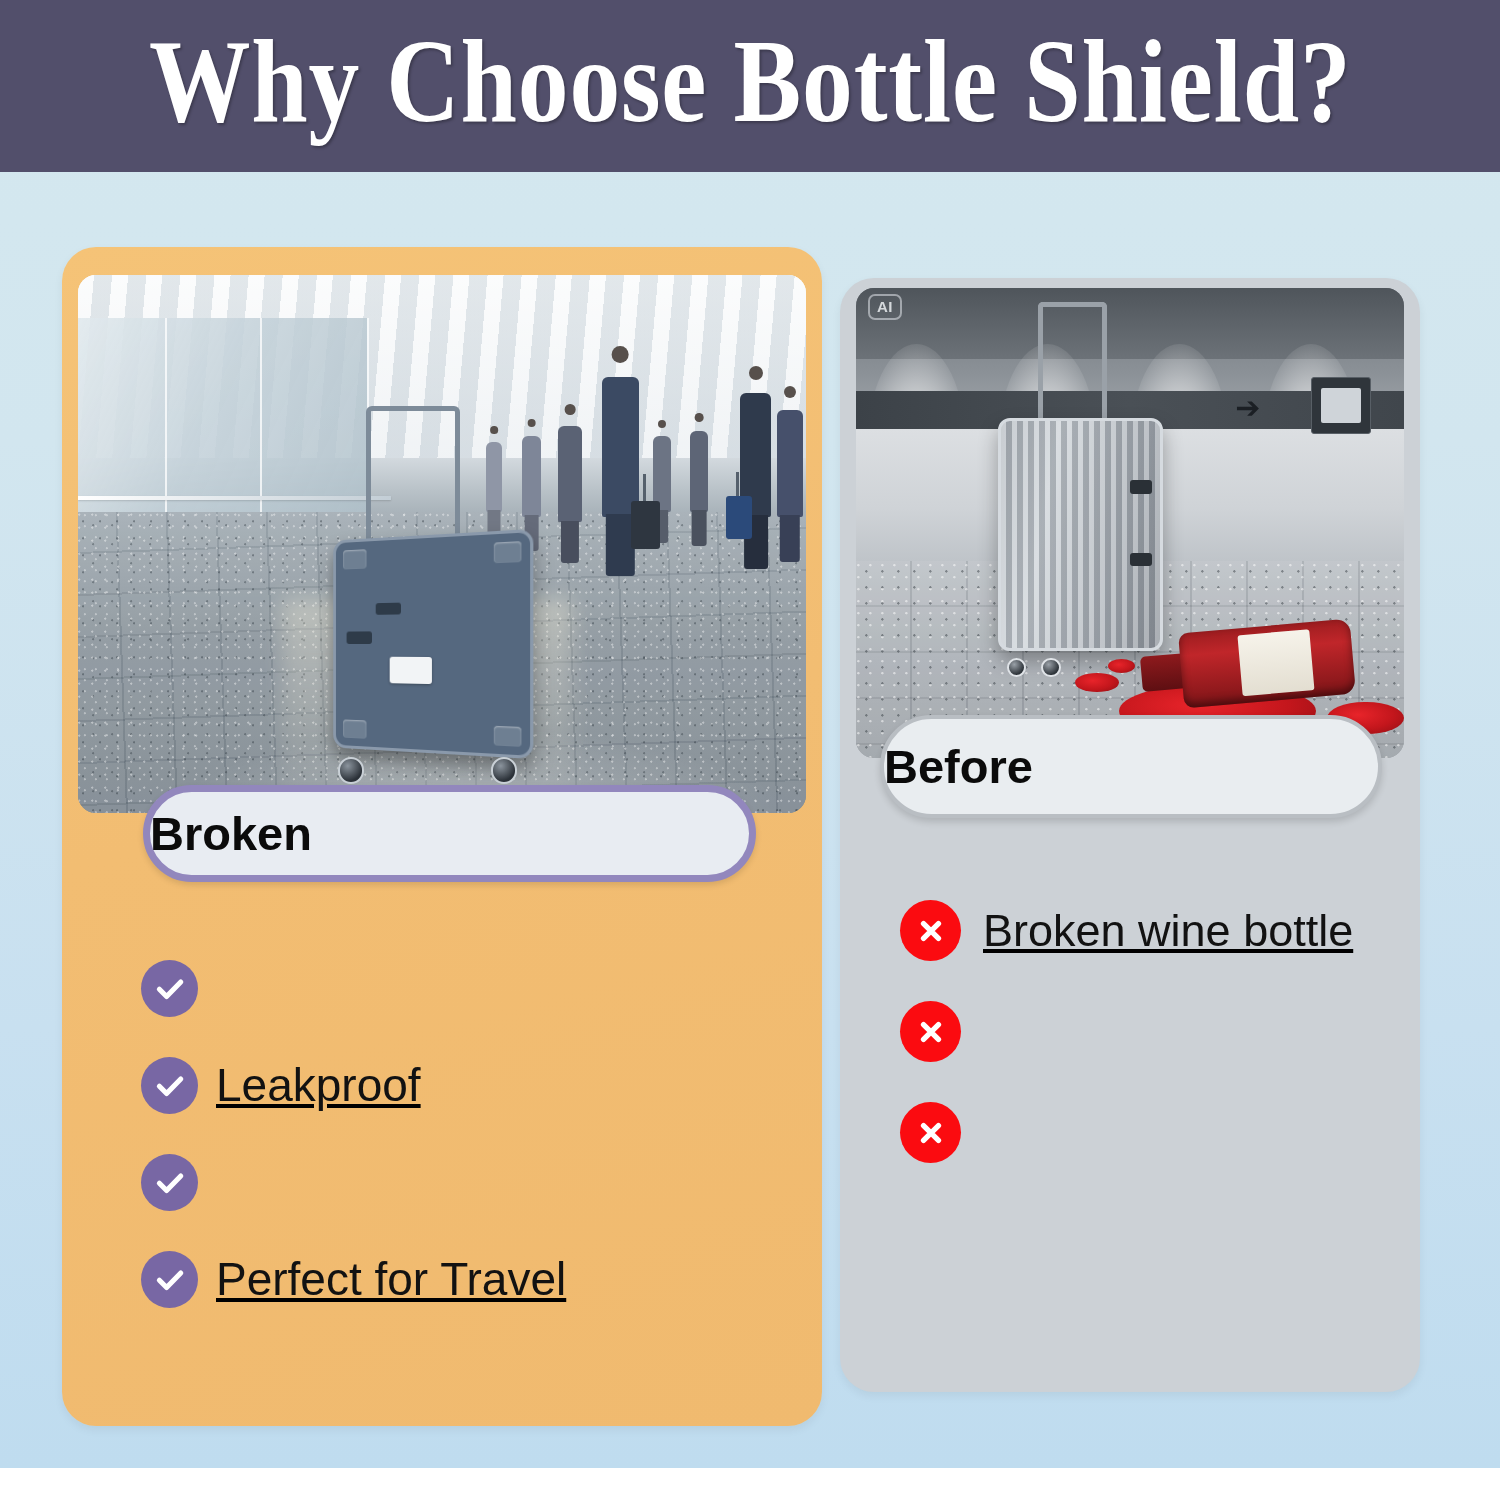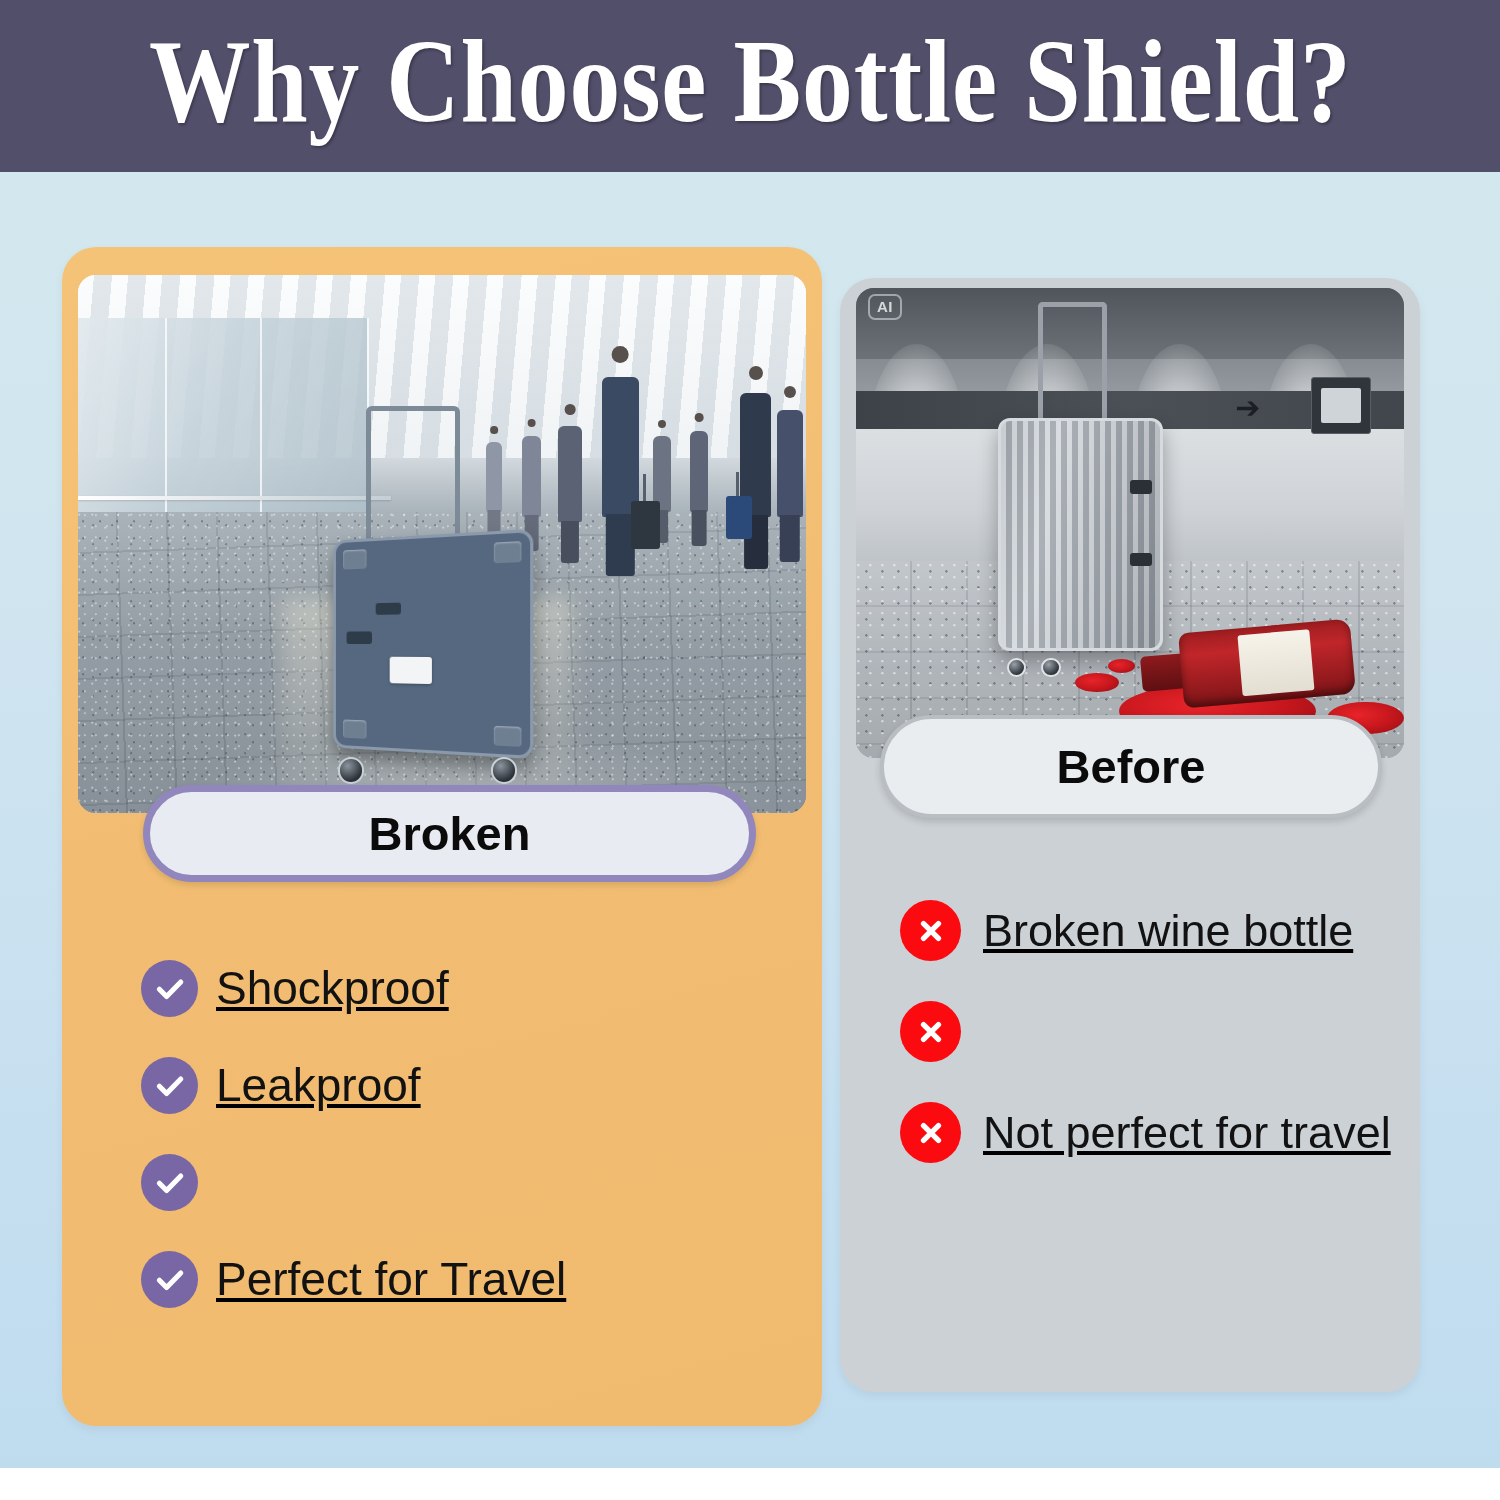--- a/index.html
+++ b/index.html
@@ -284,21 +284,21 @@
     font-size: 15px; font-weight: 700;
     color: rgba(235,238,241,0.85);
     border: 2px solid rgba(225,230,235,0.55);
     border-radius: 7px;
     letter-spacing: 0.5px;
   }
 
   
   .pill {
     position: absolute;
-    display: flex; align-items: center; justify-content: center;
+    display: flex; align-items: center; 
     border-radius: 60px;
     font-weight: 700;
     color: #0b0b0b;
   }
   .pill-after {
     left: 143px; top: 785px; width: 613px; height: 97px;
     background: #e8ecf2;
     border: 7px solid #9287bd;
     font-size: 47px;
     box-shadow: 0 3px 6px rgba(0,0,0,0.12);
@@ -404,21 +404,20 @@
     <span>Broken</span>
   </div>
 
   <div class="list list-after">
     <div class="li">
       <span class="mark mark-check">
         <svg width="34" height="34" viewBox="0 0 24 24">
             <path d="M4.5 12.2 L9.6 17.3 L19.6 7.1" fill="none" stroke="#ffffff" stroke-width="3.6" stroke-linecap="round" stroke-linejoin="round"></path>
           </svg>
       </span>
-      <span class="li-text">Shockproof</span>
     </div>
     <div class="li">
       <span class="mark mark-check">
         <svg width="34" height="34" viewBox="0 0 24 24">
             <path d="M4.5 12.2 L9.6 17.3 L19.6 7.1" fill="none" stroke="#ffffff" stroke-width="3.6" stroke-linecap="round" stroke-linejoin="round"></path>
           </svg>
       </span>
       <span class="li-text"> Leakproof</span>
     </div>
     <div class="li">
@@ -505,17 +504,16 @@
             <path d="M6.4 6.4 L17.6 17.6 M17.6 6.4 L6.4 17.6" fill="none" stroke="#ffffff" stroke-width="4" stroke-linecap="round"></path>
           </svg>
       </span>
     </div>
     <div class="li">
       <span class="mark mark-x">
         <svg width="32" height="32" viewBox="0 0 24 24">
             <path d="M6.4 6.4 L17.6 17.6 M17.6 6.4 L6.4 17.6" fill="none" stroke="#ffffff" stroke-width="4" stroke-linecap="round"></path>
           </svg>
       </span>
-      <span class="li-text">Not perfect for travel</span>
     </div>
   </div>
 
 </div>
 
 </body></html>

